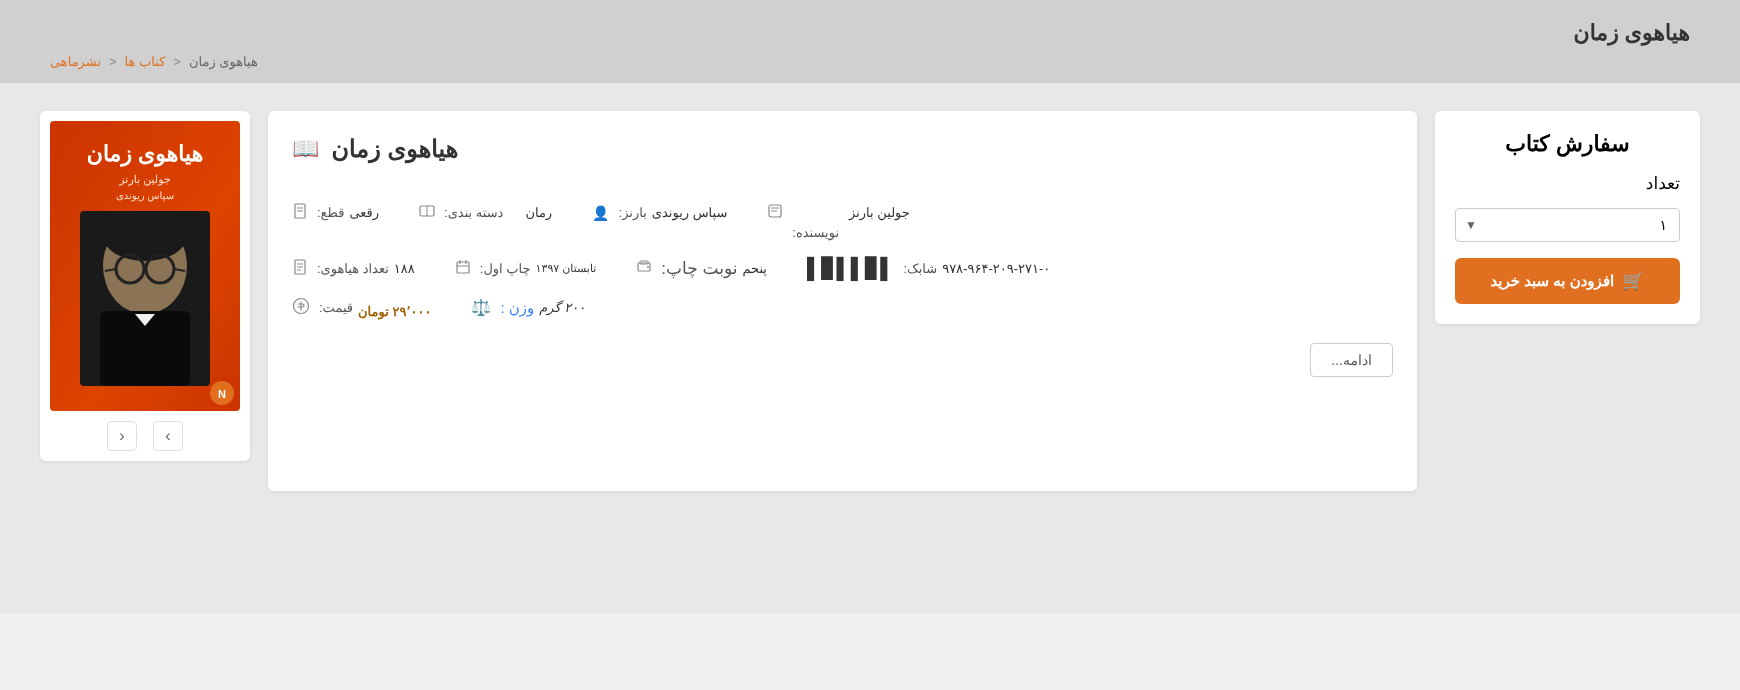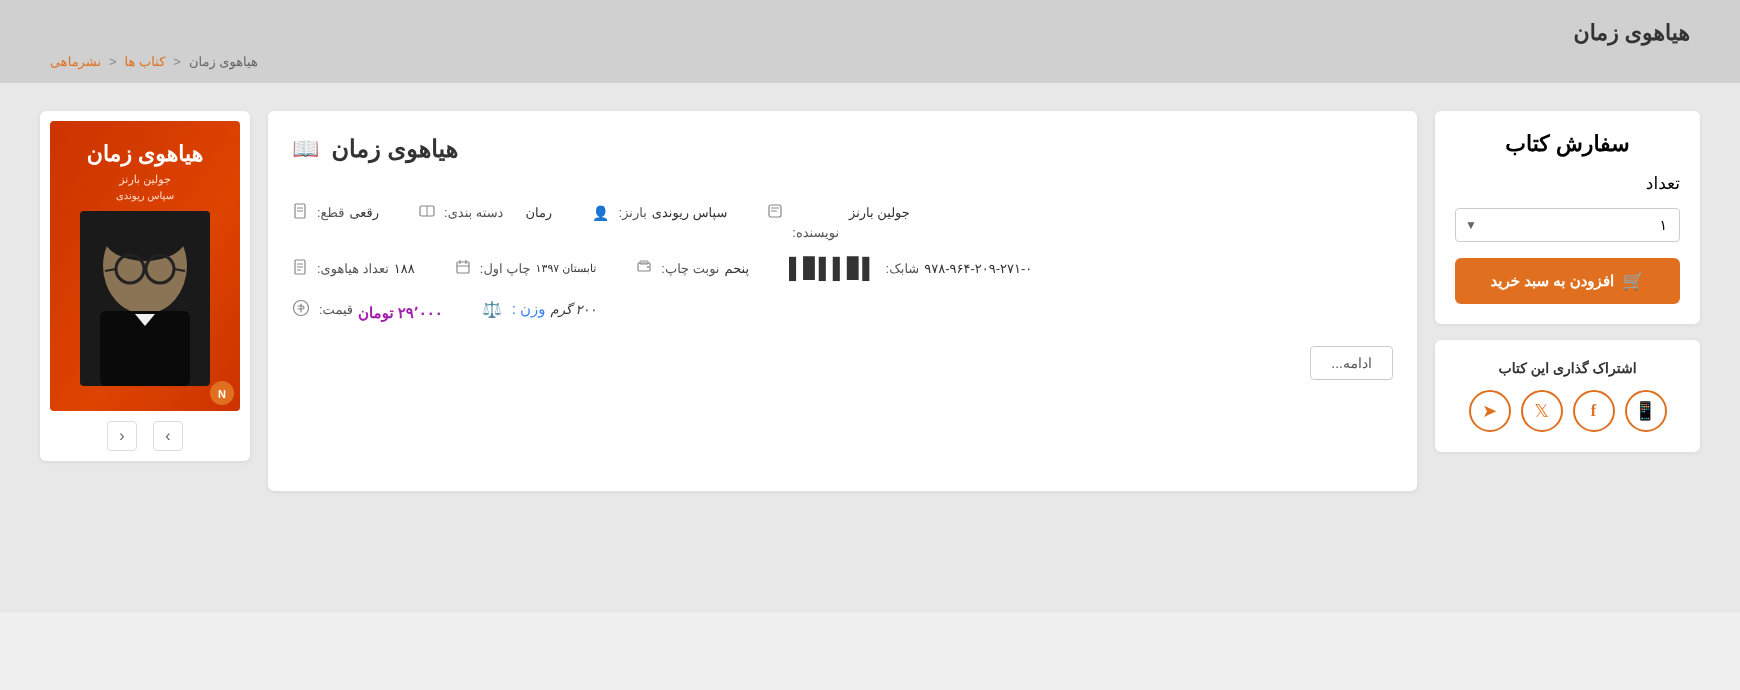--- a/index.html
+++ b/index.html
@@ -42,37 +42,20 @@
             <option>۳</option>
           </select>
           <span style="position:absolute; left:10px; top:50%; transform:translateY(-50%); pointer-events:none; color:#666; font-size:12px;">▼</span>
         </div>
         <button style="width:100%; background:#e07020; color:#fff; border:none; border-radius:6px; padding:12px 20px; font-size:15px; font-weight:bold; cursor:pointer; display:flex; align-items:center; justify-content:center; gap:8px;">
           <span style="font-size:18px;">🛒</span>
           <span>افزودن به سبد خرید</span>
         </button>
       </div>
 
-      <div style="background:#fff; border-radius:6px; padding:20px; box-shadow:0 1px 4px rgba(0,0,0,0.08);">
-        <div style="font-size:14px; font-weight:bold; color:#333; text-align:center; margin-bottom:14px;">اشتراک گذاری این کتاب</div>
-        <div style="display:flex; justify-content:center; gap:10px;">
-          <button style="width:42px; height:42px; border-radius:50%; border:2px solid #e07020; background:transparent; display:flex; align-items:center; justify-content:center; cursor:pointer; color:#e07020; font-size:18px;">
-            <span>📱</span>
-          </button>
-          <button style="width:42px; height:42px; border-radius:50%; border:2px solid #e07020; background:transparent; display:flex; align-items:center; justify-content:center; cursor:pointer; color:#e07020; font-size:18px;">
-            <span style="font-weight:bold; font-size:16px; font-family:serif;">f</span>
-          </button>
-          <button style="width:42px; height:42px; border-radius:50%; border:2px solid #e07020; background:transparent; display:flex; align-items:center; justify-content:center; cursor:pointer; color:#e07020; font-size:18px;">
-            <span>𝕏</span>
-          </button>
-          <button style="width:42px; height:42px; border-radius:50%; border:2px solid #e07020; background:transparent; display:flex; align-items:center; justify-content:center; cursor:pointer; color:#e07020; font-size:18px;">
-            <span>➤</span>
-          </button>
-        </div>
-      </div>
 
     </div>
 
     <div style="flex:1; background:#fff; border-radius:6px; padding:24px; box-shadow:0 1px 4px rgba(0,0,0,0.08); min-height:380px;">
 
       
       <div style="display:flex; align-items:center; justify-content:flex-end; gap:12px; margin-bottom:22px;">
         <span style="font-size:24px; font-weight:bold; color:#333;">هیاهوی زمان</span>
         <span style="font-size:22px; color:#555;">📖</span>
       </div>
@@ -127,21 +110,21 @@
       <div style="display:flex; justify-content:flex-end; gap:40px; margin-bottom:16px; direction:rtl; flex-wrap:wrap;">
 
         <div style="display:flex; align-items:center; gap:5px; direction:rtl;">
           <span style="color:#333; font-size:13px; font-weight:500;">۹۷۸-۹۶۴-۲۰۹-۲۷۱-۰</span>
           <span style="color:#555; font-size:13px;">شابک:</span>
           <span style="color:#333; font-size:20px; margin-right:4px;">▌▊▌▌▊▌</span>
         </div>
 
         <div style="display:flex; align-items:center; gap:5px; direction:rtl;">
           <span style="color:#333; font-size:13px; font-weight:500;">پنحم</span>
-          <span style="color:#555; font-size:13px;">نوبت چاپ:</span>
+          <span style="color:#555; font-size:17px;">نوبت چاپ:</span>
           <span style="color:#555; font-size:14px; margin-right:4px;">
             <svg width="16" height="16" viewBox="0 0 16 16" fill="none" xmlns="http://www.w3.org/2000/svg">
                 <rect x="2" y="4" width="12" height="8" rx="1" stroke="#888" stroke-width="1.2"></rect>
                 <rect x="4" y="2" width="8" height="3" rx="0.5" stroke="#888" stroke-width="1"></rect>
                 <circle cx="12" cy="8" r="1" fill="#888"></circle>
               </svg>
           </span>
         </div>
 
         <div style="display:flex; align-items:center; gap:5px; direction:rtl;">
@@ -174,21 +157,21 @@
       
       <div style="display:flex; align-items:center; justify-content:flex-end; gap:40px; margin-bottom:24px; direction:rtl; flex-wrap:wrap;">
 
         <div style="display:flex; align-items:center; gap:5px; direction:rtl;">
           <span style="color:#333; font-size:13px;font-style:italic;">۲۰۰ گرم</span>
           <span style="color:#3b82f6; font-size:15px;">وزن :</span>
           <span style="color:#555; font-size:16px; margin-right:4px;">⚖️</span>
         </div>
 
         <div style="display:flex; align-items:center; gap:5px; direction:rtl;">
-          <span style="color:#a21caf; font-size:15px; font-weight:bold;margin-top:8px;">۲۹٬۰۰۰ تومان</span>
+          <span style="color:#a16207; font-size:13px; font-weight:bold;margin-top:8px;">۲۹٬۰۰۰ تومان</span>
           <span style="color:#555; font-size:13px;">قیمت:</span>
           <span style="color:#555; font-size:14px; margin-right:4px;">
             <svg width="18" height="18" viewBox="0 0 18 18" fill="none" xmlns="http://www.w3.org/2000/svg">
                 <circle cx="9" cy="9" r="7.5" stroke="#888" stroke-width="1.2"></circle>
                 <path d="M9 5v8M6 7h4.5a1.5 1.5 0 010 3H6" stroke="#888" stroke-width="1.2" stroke-linecap="round"></path>
               </svg>
           </span>
         </div>
       </div>
 

